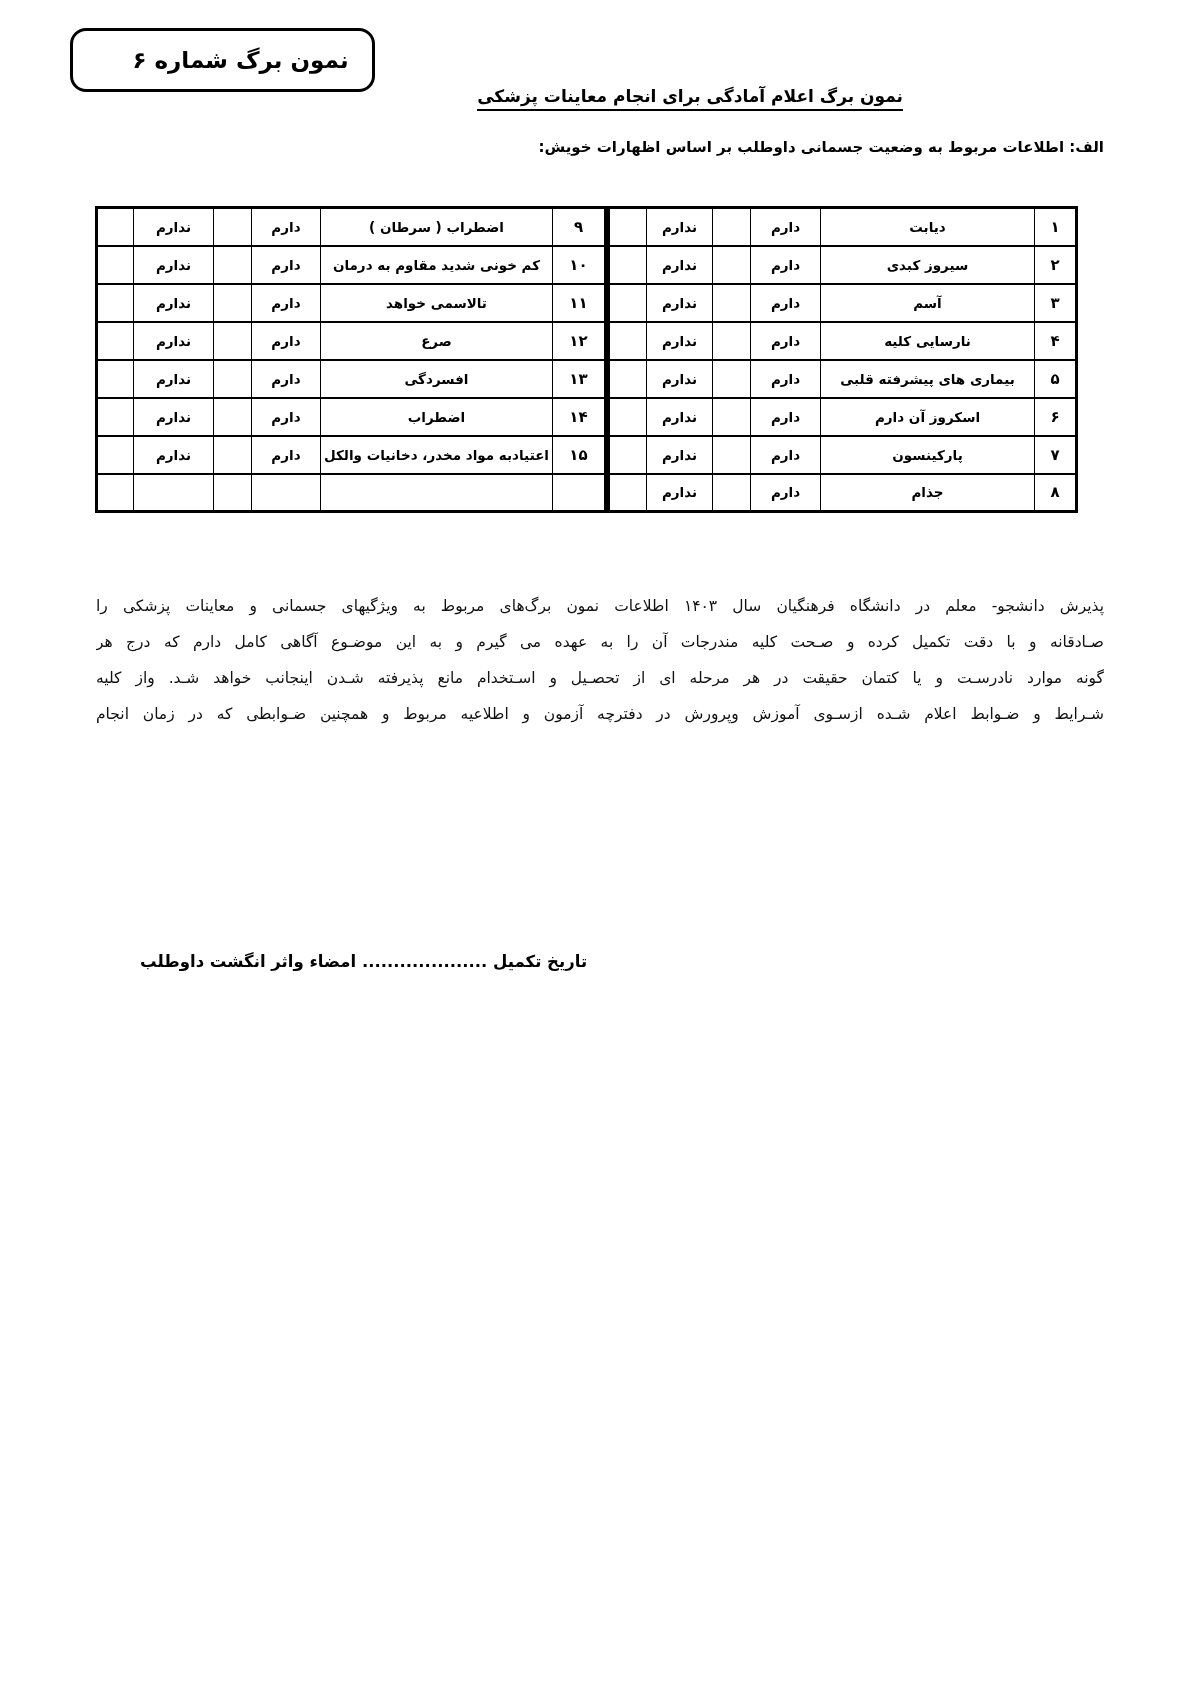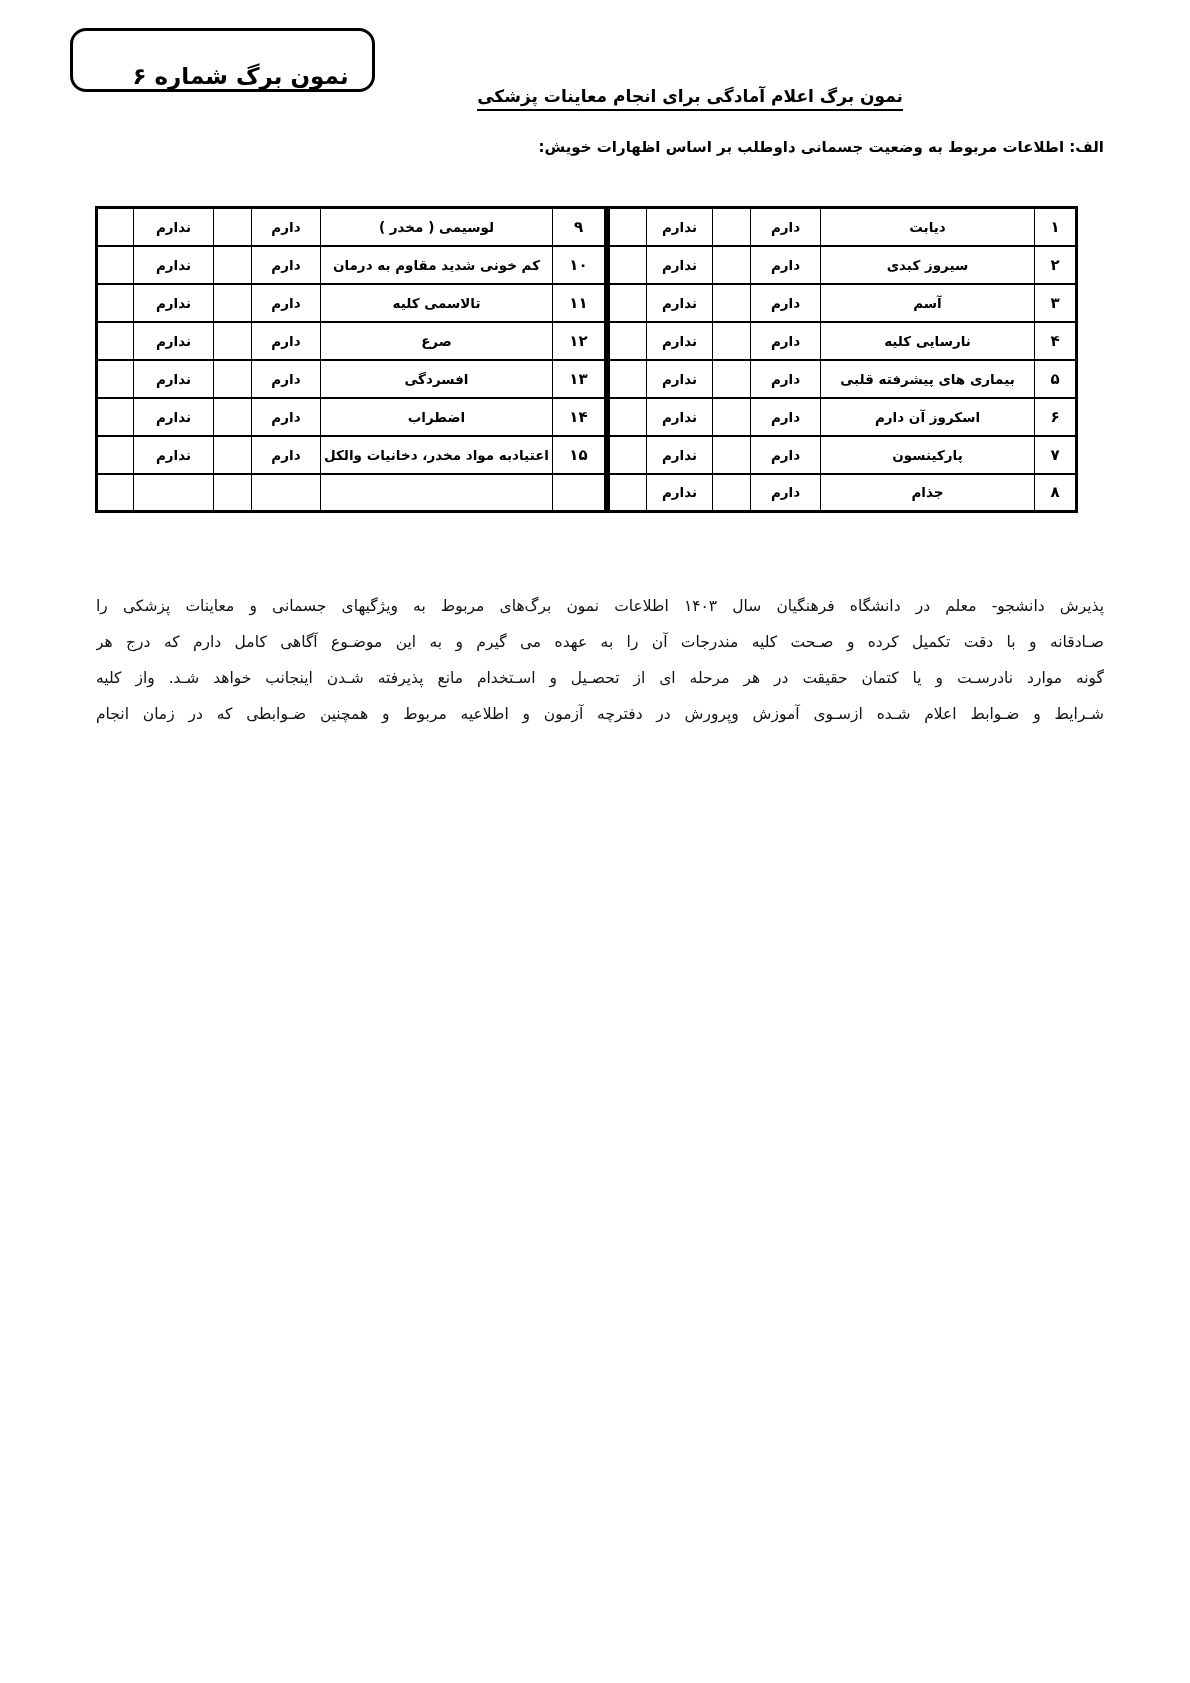--- a/index.html
+++ b/index.html
@@ -12,21 +12,21 @@
     direction: rtl;
     overflow: hidden;
   }
   .page { position: absolute; inset: 0; background: #fff; }
 
   
   .form-badge {
     position: absolute; left: 70px; top: 28px;
     width: 305px; height: 64px;
     border: 3px solid #000; border-radius: 16px;
-    display: flex; align-items: flex-end; justify-content: center;
+    display: flex; align-items: center; justify-content: center;
     font-weight: bold; font-size: 23px; color: #000; padding-left: 36px;
   }
 
   
   .doc-title {
     position: absolute; top: 86px; right: 287px;
     font-weight: bold; font-size: 17px;
     border-bottom: 2px solid #000; padding-bottom: 3px;
     white-space: nowrap; color: #000;
   }
@@ -176,37 +176,37 @@
         <col style="width:53px">
           <col style="width:215px">
           <col style="width:69px">
         <col style="width:38px">
           <col style="width:80px">
           <col style="width:37px">
       </colgroup>
       <tbody id="tbody-left">
           <tr>
             <td class="num">۹</td>
-            <td class="name">لوسیمی ( مخدر )</td>
+            <td class="name">اضطراب ( سرطان )</td>
             <td class="lbl">دارم</td>
             <td class="box"></td>
             <td class="lbl">ندارم</td>
             <td class="box"></td>
           </tr>
           <tr>
             <td class="num">۱۰</td>
             <td class="name">کم خونی شدید مقاوم به درمان</td>
             <td class="lbl">دارم</td>
             <td class="box"></td>
             <td class="lbl">ندارم</td>
             <td class="box"></td>
           </tr>
           <tr>
             <td class="num">۱۱</td>
-            <td class="name">تالاسمی کلیه</td>
+            <td class="name">تالاسمی خواهد</td>
             <td class="lbl">دارم</td>
             <td class="box"></td>
             <td class="lbl">ندارم</td>
             <td class="box"></td>
           </tr>
           <tr>
             <td class="num">۱۲</td>
             <td class="name">صرع</td>
             <td class="lbl">دارم</td>
             <td class="box"></td>
@@ -249,14 +249,15 @@
     </table>
   </div>
 
   <div class="declaration">
     <div class="decl-line">پذیرش دانشجو- معلم در دانشگاه فرهنگیان سال ۱۴۰۳ اطلاعات نمون برگ‌های مربوط به ویژگیهای جسمانی و معاینات پزشکی را</div>
     <div class="decl-line">صـادقانه و با دقت تکمیل کرده و صـحت کلیه مندرجات آن را به عهده می گیرم و به این موضـوع آگاهی کامل دارم که درج هر</div>
     <div class="decl-line">گونه موارد نادرسـت و یا کتمان حقیقت در هر مرحله ای از تحصـیل و اسـتخدام مانع پذیرفته شـدن اینجانب خواهد شـد. واز کلیه</div>
     <div class="decl-line">شـرایط و ضـوابط اعلام شـده ازسـوی آموزش وپرورش در دفترچه آزمون و اطلاعیه مربوط و همچنین ضـوابطی که در زمان انجام</div>
   </div>
 
+  <div class="signature-line">تاریخ تکمیل .................... امضاء واثر انگشت داوطلب</div>
 
 </div>
 
 </body></html>

